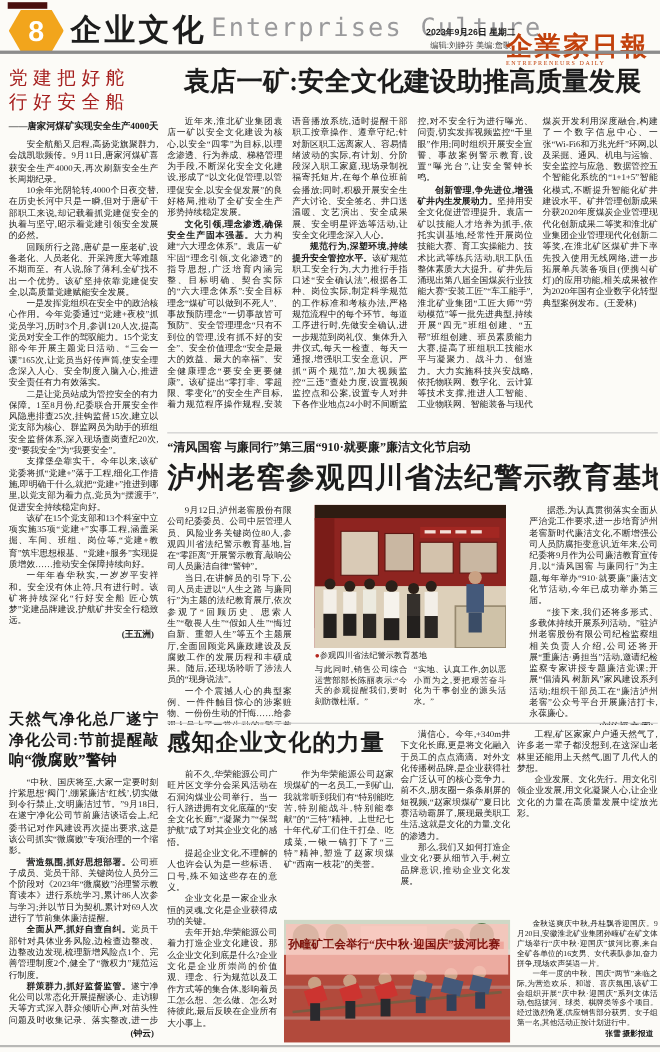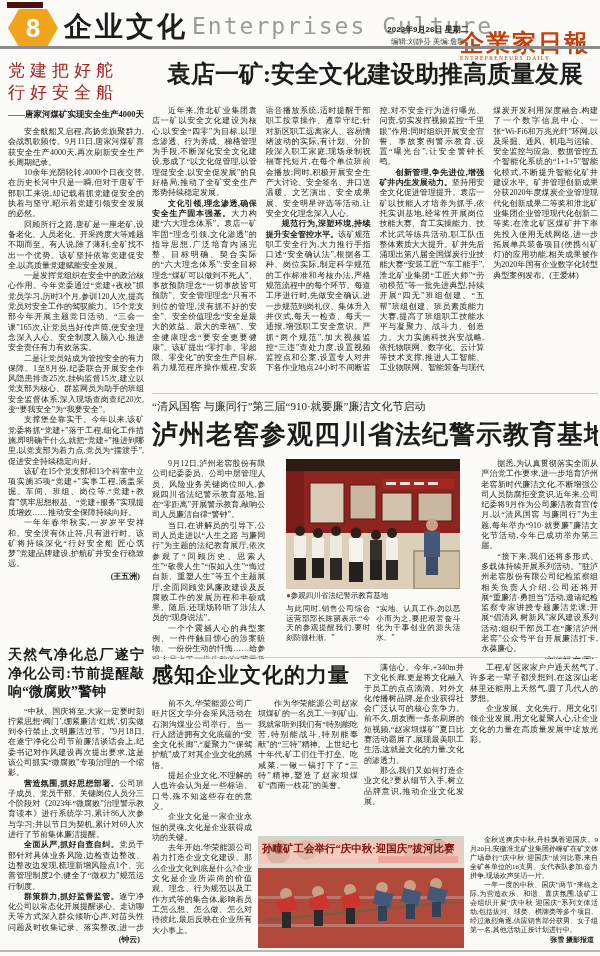--- a/index.html
+++ b/index.html
@@ -47,21 +47,21 @@
   
   .topstory{left:152px;top:58px;width:446px}
   .ts-head{font-size:24px;font-weight:bold;text-align:center;white-space:nowrap;overflow:hidden}
   .ts-cols{margin-top:16px;height:276px;column-count:4;column-gap:9px;column-fill:auto;
     font-size:8px;line-height:10.3px;overflow:hidden}
   .div1{left:152px;top:393px;width:446px}
   .div2{left:152px;top:657px;width:446px}
 
   
   .middle{left:152px;top:399px;width:446px}
-  .m-kicker{font-size:11px;font-weight:normal}
+  .m-kicker{font-size:11px;font-weight:bold}
   .m-head{font-size:26px;font-weight:bold;letter-spacing:1px;margin-top:3px;white-space:nowrap;overflow:hidden}
   .m-row{display:flex;gap:21px;margin-top:7px}
   .m-left{width:128px;height:200px}
   .m-center{width:174px}
   .m-photo{width:174px;height:130px;display:block;background:#8e2420}
   .m-caption{font-size:7.5px;margin-top:2px;height:11px;overflow:hidden;white-space:nowrap}
   .m-caption .bullet{color:#b3261e}
   .m-minis{display:flex;gap:6px;margin-top:2px}
   .mini{width:84px;height:50px;font-size:7.5px;line-height:9.5px;overflow:hidden}
   .m-right{width:132px;height:200px;font-size:8px;line-height:10.3px;overflow:hidden}
@@ -71,21 +71,21 @@
   .b-head{position:absolute;left:0;top:-2px;font-size:21px;font-weight:bold;letter-spacing:1px;white-space:nowrap}
   .bcol{position:absolute;overflow:hidden;font-size:8px;line-height:10.3px}
   .bcol1{left:0;top:36px;width:100px;height:250px}
   .bcol2{left:106px;top:36px;width:100px;height:132px}
   .bcol3{left:212px;top:0;width:100px;height:168px}
   .bcol4{left:318px;top:0;width:128px;height:168px}
   .pstory{position:absolute;left:106px;top:173px;width:206px;height:112px;overflow:hidden}
   .pstory svg{display:block}
   .pbanner{position:absolute;left:2px;top:4px;right:2px;height:20px;
     background:rgba(250,195,185,.8);color:#7d120c;font-weight:bold;font-size:10.5px;
-    line-height:14px;padding:2px 2px;white-space:nowrap;overflow:hidden}
+    line-height:14px;padding:13px 2px;white-space:nowrap;overflow:hidden}
   .tug{position:absolute;left:318px;top:173px;width:128px;height:114px;overflow:hidden;
     font-size:7px;line-height:9px;}
   .tug .byline{font-size:7px}
 </style>
 </head>
 <body>
 
 <div class="abs topbar"></div>
 <div class="abs hex">
   <span>8</span>

